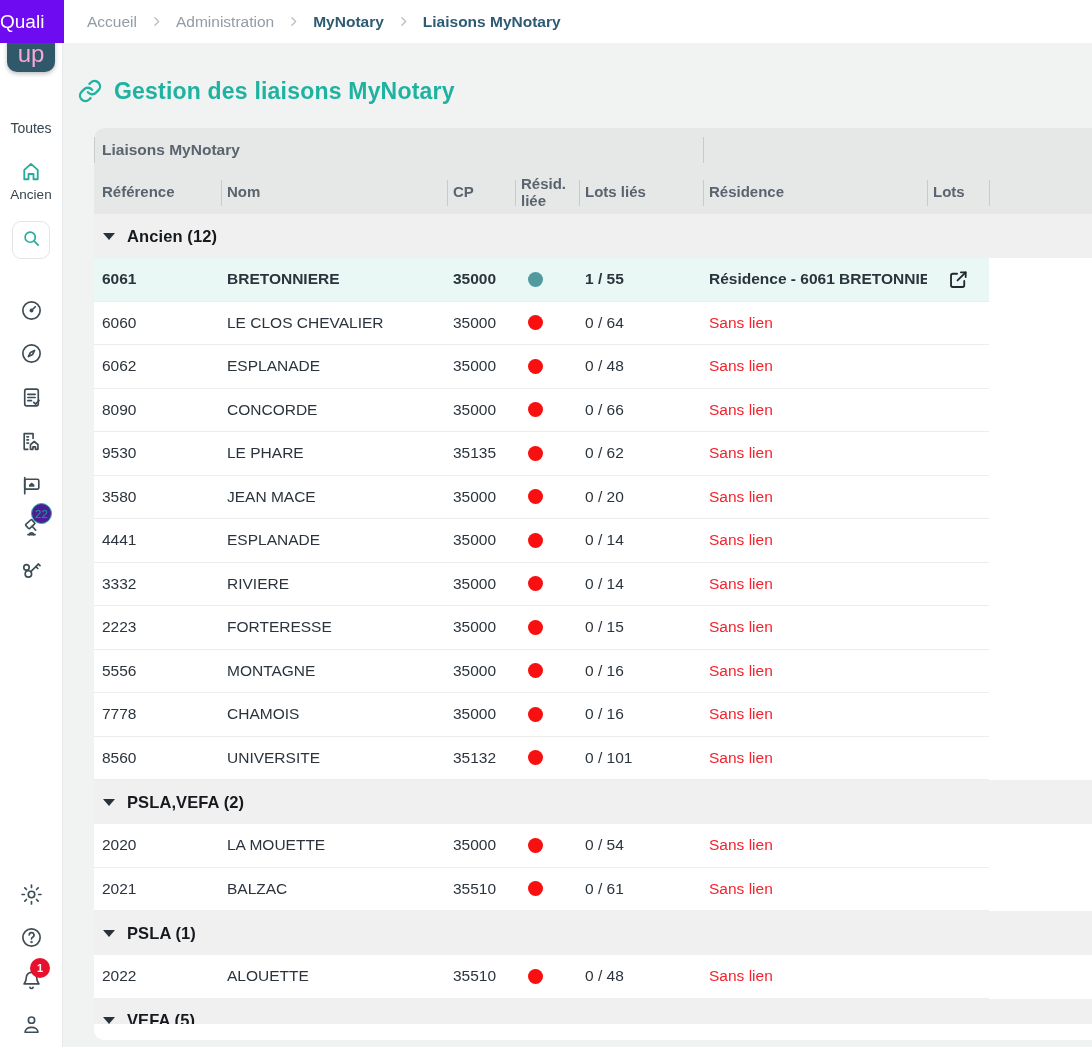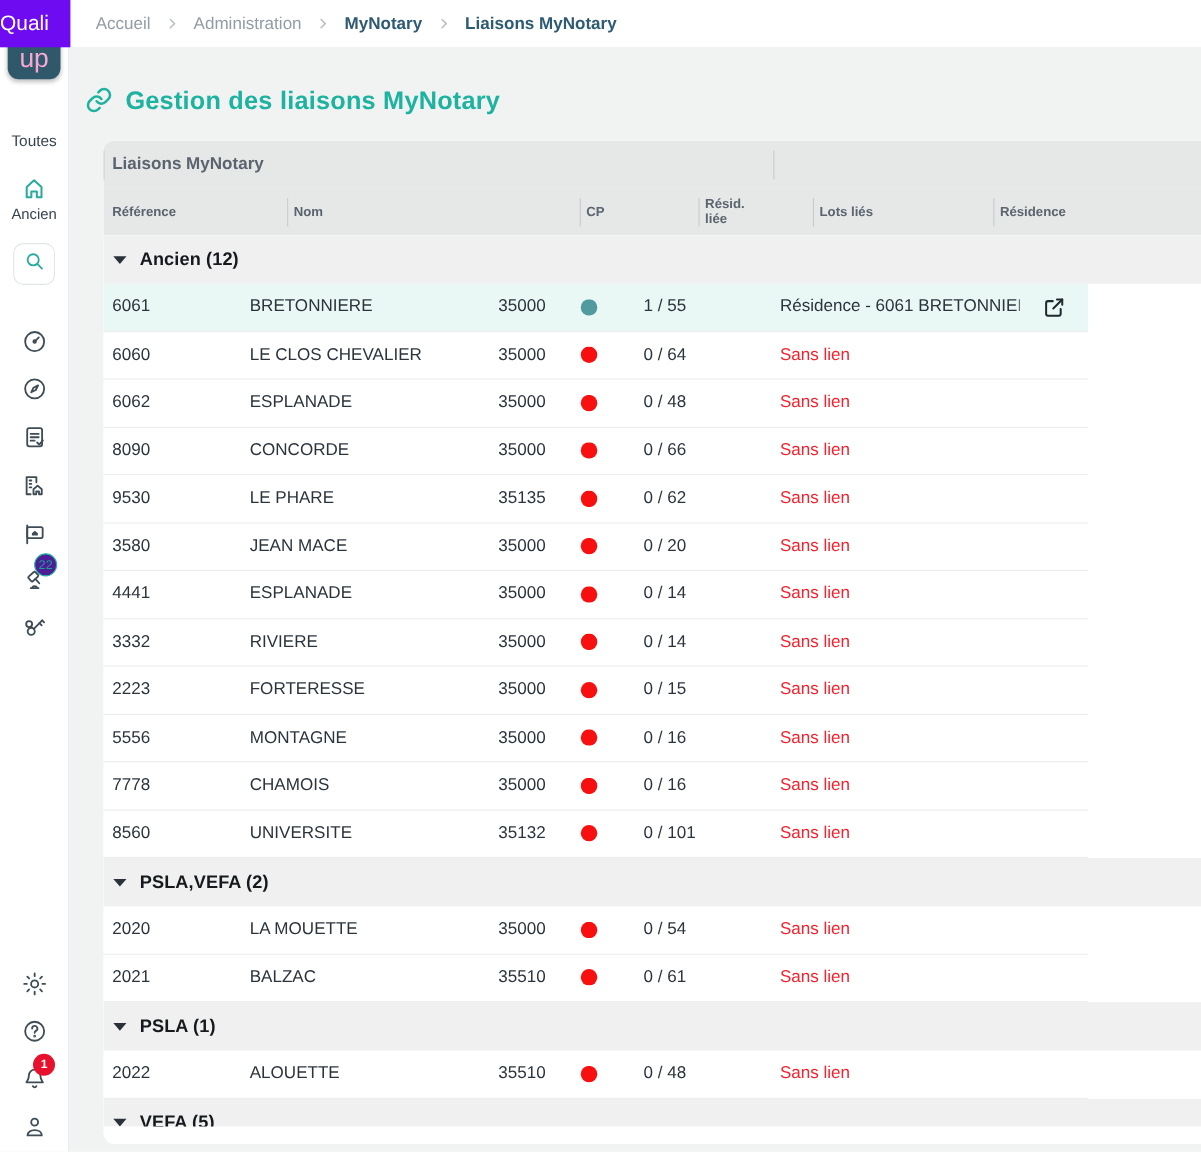--- a/index.html
+++ b/index.html
@@ -74,38 +74,38 @@
     display:grid;grid-template-columns:609px 287px 1fr;height:43px;background:#e6e7e7;
     align-items:center;font-size:15.5px;font-weight:600;color:#5a646e;
   }
   .gcell{padding-left:8px;position:relative;height:100%;display:flex;align-items:center;}
   .gcell.div-left::before, .hcell.div-left::before{
     content:'';position:absolute;left:0;top:50%;transform:translateY(-50%);
     width:1px;height:26px;background:#c7cbcd;
   }
   .col-header-row{
     display:grid;grid-template-columns:var(--cols) 1fr;height:43px;background:#e6e7e7;
-    align-items:center;font-size:12px;font-weight:600;color:#5a646e;gap:40px;
+    align-items:center;font-size:15px;font-weight:600;color:#5a646e;
   }
   .hcell{padding-left:6px;position:relative;height:100%;display:flex;align-items:center;line-height:1.1;}
   .hcell:first-child{padding-left:8px;}
   .section-row{
     height:44px;background:#f0f0f0;display:flex;align-items:center;gap:12px;
     padding-left:9px;cursor:pointer;box-sizing:border-box;
   }
   .tri{width:0;height:0;border-left:6px solid transparent;border-right:6px solid transparent;
     border-top:7px solid #2b3138;}
   .section-label{font-size:16.5px;font-weight:700;color:#16191d;letter-spacing:.1px;}
   .row{height:43.5px;position:relative;cursor:pointer;}
   .row-inner{
     display:grid;grid-template-columns:var(--cols);width:895px;height:100%;
     align-items:center;font-size:15.5px;color:#2b343d;border-bottom:1px solid #ededed;
     box-sizing:border-box;
   }
-  .row-inner.highlight{background:#e9f7f5;}
+  .row-inner.highlight{background:#e9f7f5;font-weight:bold;}
   .cell{padding-left:6px;white-space:nowrap;overflow:hidden;}
   .cell:first-child{padding-left:8px;}
   .dot{width:15px;height:15px;border-radius:50%;margin-left:13px;}
   .dot.linked{background:#519aa0;}
   .dot.unlinked{background:#f80f0f;}
   .sans-lien{color:#f5222d;}
   .cell-lots{display:flex;justify-content:center;padding-left:0;}
   .ext-link{display:flex;align-items:center;justify-content:center;width:100%;height:100%;color:#20282f;cursor:pointer;}
 
   .scrollbar-track{

